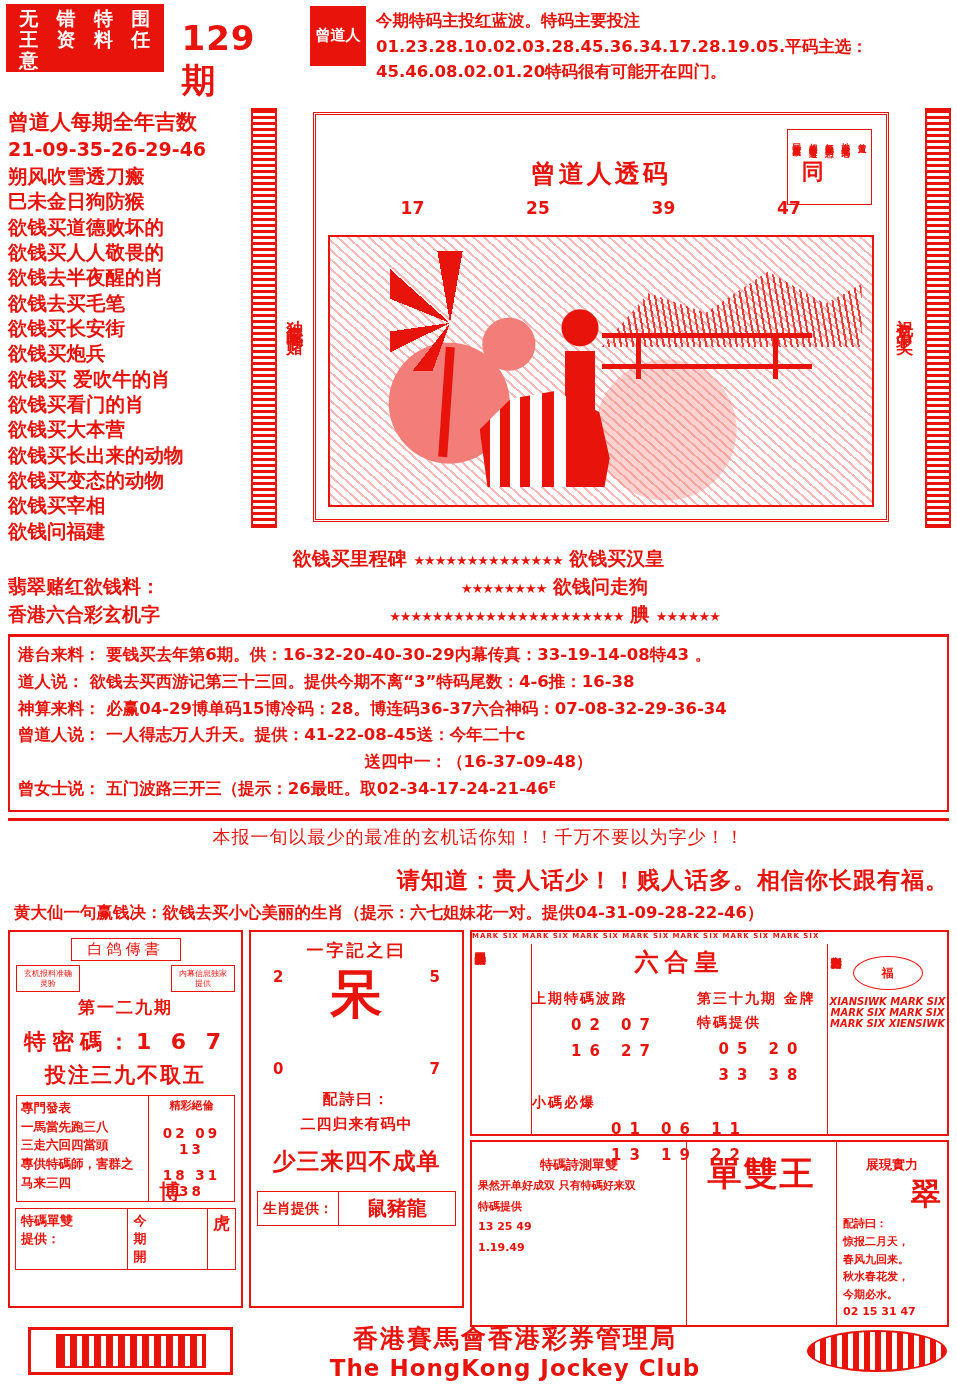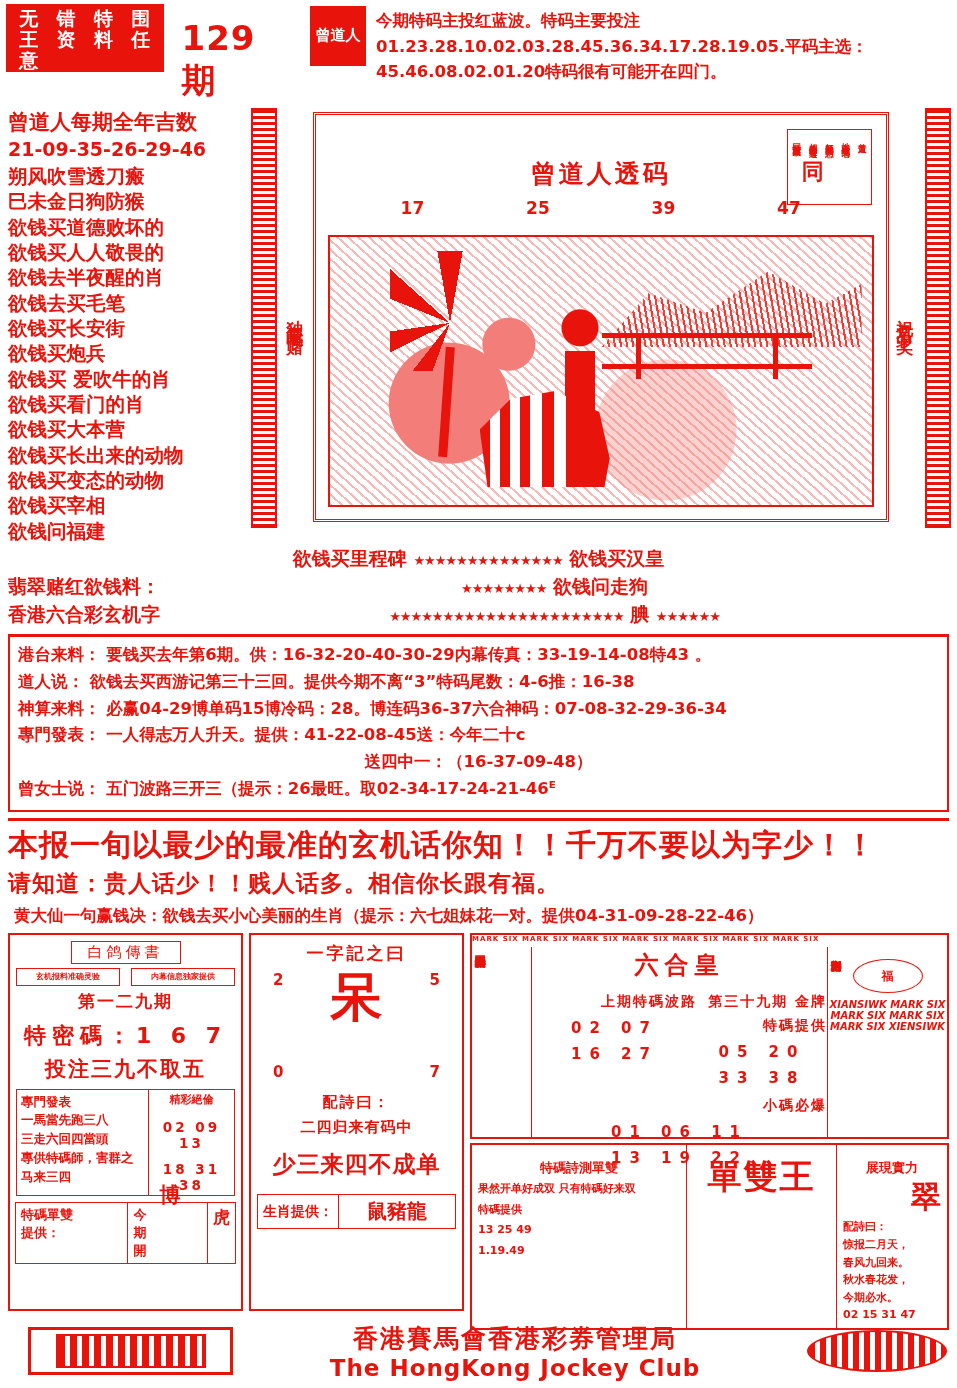--- a/index.html
+++ b/index.html
@@ -159,37 +159,37 @@
   .info-box {
     margin: 6px 8px 0 8px; border: 2px solid #e8140c; padding: 5px 8px 8px 8px;
     border-top-width: 3px;
   }
   .info-row { font-size: 16.5px; font-weight:bold; line-height: 1.62; white-space:nowrap; }
   .info-row .lbl { }
   .info-center { text-align:center; }
 
   
   .slogan-box { margin: 6px 8px 0 8px; border-top: 3px solid #e8140c; padding-top: 4px; }
-  .slogan1 { font-size: 30px; font-weight:bold; letter-spacing:1px; }
-  .slogan2 { font-size: 23px; font-weight:bold; text-align:left; letter-spacing:1px; margin-top:2px;}
+  .slogan1 { font-size: 18px; font-weight:normal; text-align:center; letter-spacing:1px; }
+  .slogan2 { font-size: 23px; font-weight:bold; text-align:right; letter-spacing:1px; margin-top:16px;}
   .huang { font-size: 16.5px; font-weight:bold; margin: 6px 0 0 6px; }
 
   
   .bottom {
     margin: 6px 8px 0 8px; display:flex; gap: 6px; height: 378px;
   }
   .panel { border: 2px solid #e8140c; position: relative; }
   .p-left { width: 235px; }
   .p-mid { width: 215px; }
   .p-right { flex: 1; display:flex; flex-direction:column; gap: 4px; border:none; }
   .doveline { font-size: 15px; border: 1.5px solid #e8140c; display:inline-block; padding: 1px 16px; margin: 6px auto 0; letter-spacing:4px;}
   .center { text-align:center; }
   .small-stamp {
     border:1.5px solid #e8140c; font-size: 8px; line-height:1.15; padding:3px 4px;
-    width: 104px; text-align:center; font-weight:bold;
+    width: 64px; text-align:center; font-weight:normal;
   }
   .issue-line { font-size: 17px; font-weight:bold; text-align:center; margin-top: 4px; letter-spacing:2px;}
   .tema { font-size: 22px; font-weight:bold; text-align:center; margin-top: 8px; letter-spacing: 6px; }
   .bet-line { font-size: 21px; font-weight:bold; text-align:center; margin-top: 4px; letter-spacing:2px;}
   .sub-box { border:1.5px solid #e8140c; margin: 6px 6px 0 6px; display:flex; }
   .sub-l { flex:1; padding: 3px 4px; font-size: 12.5px; line-height:1.5; font-weight:bold;}
   .sub-r { width: 86px; border-left:1.5px solid #e8140c; font-size: 11px; text-align:center; padding: 2px; font-weight:bold;}
   .vert-bo {
     writing-mode: vertical-rl; text-orientation: upright;
     font-size: 21px; font-weight:bold; position:absolute; left: 146px; top: 232px;
@@ -213,21 +213,21 @@
 
   .rt-top { border:2px solid #e8140c; height: 206px; position:relative; display:flex; }
   .mark-strip {
     position:absolute; left:0; right:0; top:0; height: 11px;
     font-size: 7px; font-weight:bold; letter-spacing:1px; overflow:hidden; white-space:nowrap;
   }
   .rt-cola { width: 60px; border-right:1.5px solid #e8140c; margin-top: 12px; position:relative;}
   .vtxt { writing-mode: vertical-rl; text-orientation: upright; font-size: 11px; font-weight:bold; line-height:1.3;}
   .rt-main { flex:1; margin-top: 12px; position:relative; }
   .rt-title { font-size: 24px; font-weight:bold; text-align:center; letter-spacing: 6px; margin-top:2px;}
-  .rt-sub { font-size: 14px; font-weight:bold; text-align:right; margin-top: 6px; letter-spacing:2px;}
+  .rt-sub { font-size: 14px; font-weight:bold; text-align:left; margin-top: 6px; letter-spacing:2px;}
   .rt-nums { font-size: 15px; font-weight:bold; text-align:center; margin-top: 8px; letter-spacing:8px;}
   .rt-colb { width: 120px; border-left:1.5px solid #e8140c; margin-top:12px; text-align:center; font-size: 12px; font-weight:bold; padding-top:4px;}
 
   .rt-bot { flex:1; border:2px solid #e8140c; display:flex; position:relative; }
   .rb-a { width: 215px; border-right:1.5px solid #e8140c; padding: 14px 6px 4px 6px;}
   .rb-b { width: 150px; border-right:1.5px solid #e8140c; text-align:center; padding-top:14px;}
   .rb-c { flex:1; padding: 14px 6px 4px 6px; }
   .rb-t { font-size: 13px; font-weight:bold; text-align:center;}
   .rb-p { font-size: 11px; font-weight:bold; line-height:1.5; margin-top:4px;}
   .rb-big { font-size: 34px; font-weight:bold; line-height:1.05; letter-spacing:2px;}
@@ -360,21 +360,21 @@
     </div>
     <div class="info-row">
       <span class="lbl">道人说：</span>
       <span>欲钱去买西游记第三十三回。提供今期不离“3”特码尾数：4-6推：16-38</span>
     </div>
     <div class="info-row">
       <span class="lbl">神算来料：</span>
       <span>必赢04-29博单码15博冷码：28。博连码36-37六合神码：07-08-32-29-36-34</span>
     </div>
     <div class="info-row">
-      <span class="lbl">專門發表：</span>
+      <span class="lbl">曾道人说：</span>
       <span>一人得志万人升天。提供：41-22-08-45送：今年二十ᴄ</span>
     </div>
     <div class="info-row info-center">
       <span>送四中一：（16-37-09-48）</span>
     </div>
     <div class="info-row">
       <span class="lbl">曾女士说：</span>
       <span>五门波路三开三（提示：26最旺。取02-34-17-24-21-46ᴱ</span>
     </div>
   </div>

